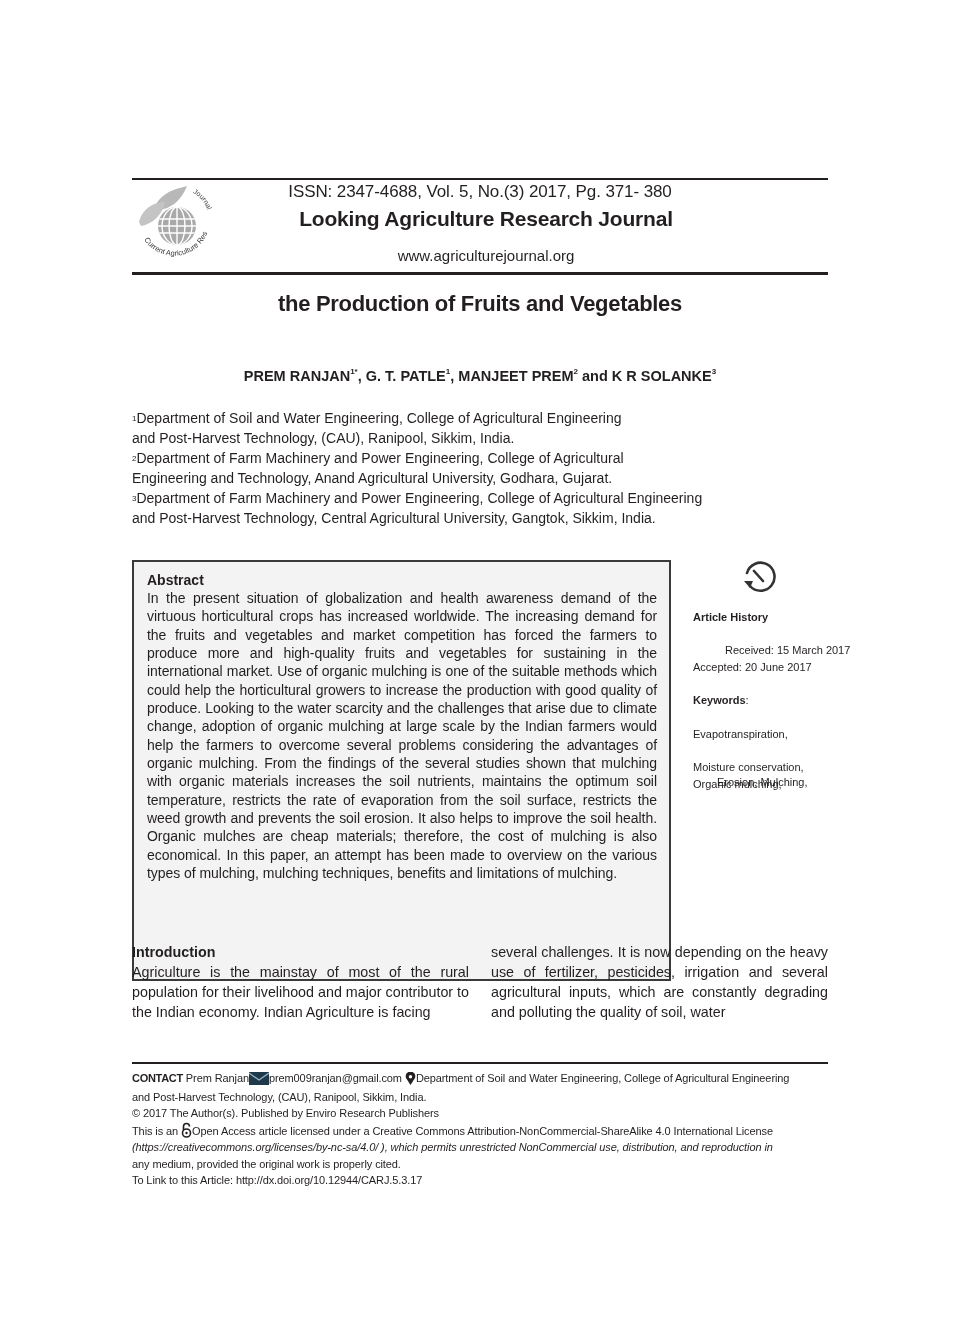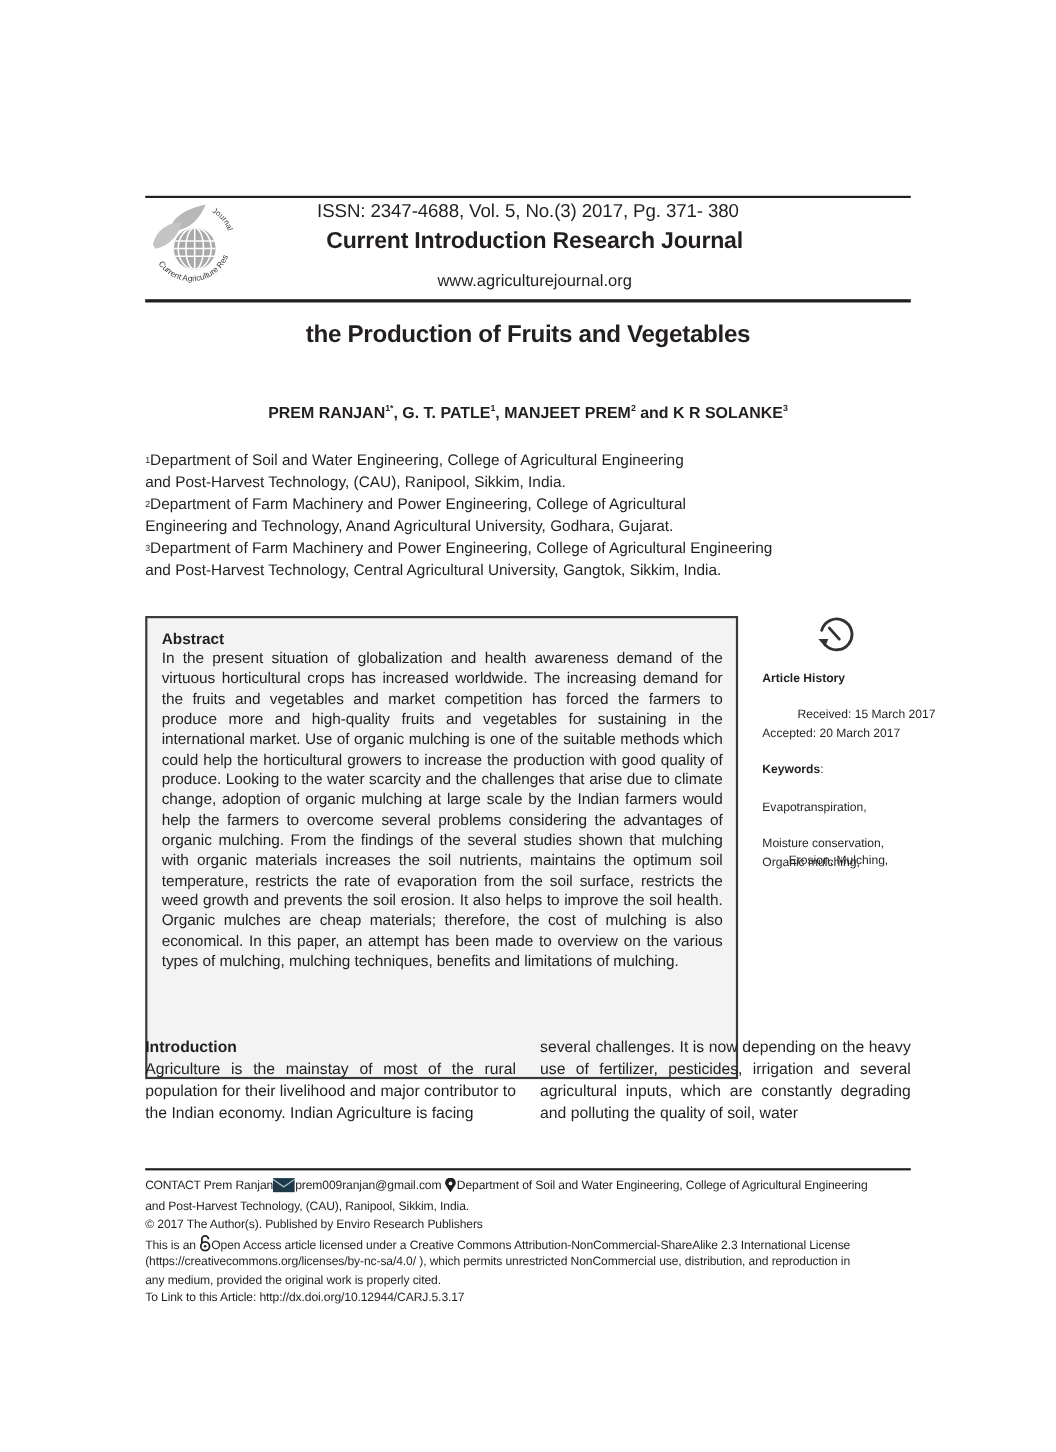--- a/index.html
+++ b/index.html
@@ -35,21 +35,21 @@
 
   
   .col { top: 942px; width: 337px; font-size: 14.3px; line-height: 20px; text-align: justify; }
   .col-left { left: 132px; }
   .col-right { left: 491px; }
   .intro-heading { font-weight: bold; }
 
   
   .rule-foot { left: 132px; top: 1062px; width: 696px; height: 2px; background: #231f20; }
   .foot { left: 132px; width: 696px; font-size: 11px; line-height: 17px; letter-spacing: -0.1px; }
-  .foot b { font-weight: normal; letter-spacing: -0.3px; }
+  .foot b { font-weight: bold; letter-spacing: -0.3px; }
   .inline-icon { display: inline-block; vertical-align: -3px; }
 </style>
 </head>
 <body>
 
 <div class="abs rule-top"></div>
 
 <div class="abs logo">
   <svg width="80" height="86" viewBox="0 0 80 86">
     <defs>
@@ -73,21 +73,21 @@
       <textPath href="#arc" startOffset="2">Current Agriculture Research</textPath>
     </text>
     <path id="arc2" d="M58 10 A30 30 0 0 1 74 48" fill="none"></path>
     <text font-size="7" font-family="Liberation Sans, sans-serif" fill="#3a3a3a">
       <textPath href="#arc2" startOffset="2">Journal</textPath>
     </text>
   </svg>
 </div>
 
 <div class="abs issn">ISSN: 2347-4688, Vol. 5, No.(3) 2017, Pg. 371- 380</div>
-<div class="abs journal-name">Current Introduction Research Journal</div>
+<div class="abs journal-name">Looking Agriculture Research Journal</div>
 <div class="abs journal-url">www.agriculturejournal.org</div>
 <div class="abs rule-head-bottom"></div>
 
 <div class="abs title">
   <div>the Production of Fruits and Vegetables</div>
 </div>
 
 <div class="abs authors">
   <span>PREM RANJAN</span><sup>1*</sup><span>, </span><span>G. T. PATLE</span><sup>1</sup><span>, </span><span>MANJEET PREM</span><sup>2</sup><span> and </span><span>K R SOLANKE</span><sup>3</sup>
 </div>
@@ -108,21 +108,21 @@
 
 <div class="abs history-icon">
   <svg width="36" height="34" viewBox="0 0 36 34">
     <path d="M9 26 A14 14 0 1 0 6 13" fill="none" stroke="#333" stroke-width="2.6" stroke-linecap="round"></path>
     <path d="M3 21 L9 28 L12 21 Z" fill="#333"></path>
     <line x1="13" y1="11" x2="22" y2="21" stroke="#333" stroke-width="2.6" stroke-linecap="round"></line>
   </svg>
 </div>
 <div class="abs side side-bold" style="top:611px;">Article History</div>
 <div class="abs side" style="top:644px;padding-left:32px;">Received: 15 March 2017</div>
-<div class="abs side" style="top:661px;">Accepted: 20 March 2017</div>
+<div class="abs side" style="top:661px;">Accepted: 20 June 2017</div>
 <div class="abs side" style="top:694px;"><span class="side-bold">Keywords</span><span>:</span></div>
 <div class="abs side" style="top:728px;">Evapotranspiration,</div>
 <div class="abs side" style="top:776px;margin-left:24px;">Erosion, Mulching,</div>
 <div class="abs side" style="top:761px;">Moisture conservation,</div>
 <div class="abs side" style="top:778px;">Organic mulching,</div>
 
 <div class="abs col col-left">
   <div class="intro-heading">Introduction</div>
   <div>Agriculture is the mainstay of most of the rural population for their livelihood and major contributor to the Indian economy. Indian Agriculture is facing</div>
 </div>
@@ -144,17 +144,17 @@
       </svg></span><span>Department of Soil and Water Engineering, College of Agricultural Engineering</span>
 </div>
 <div class="abs foot" style="top:1089px;">and Post-Harvest Technology, (CAU), Ranipool, Sikkim, India.</div>
 <div class="abs foot" style="top:1105px;">© 2017 The Author(s). Published by Enviro Research Publishers</div>
 <div class="abs foot" style="top:1122px;">
   <span>This is an</span>
   <span class="inline-icon"><svg width="11" height="16" viewBox="0 0 11 16">
         <path d="M2.5 8 V4.5 A3 3 0 0 1 8.5 4.5" fill="none" stroke="#231f20" stroke-width="1.6"></path>
         <circle cx="5.5" cy="11" r="4" fill="none" stroke="#231f20" stroke-width="1.6"></circle>
         <circle cx="5.5" cy="11" r="1.2" fill="#231f20"></circle>
-      </svg></span><span>Open Access article licensed under a Creative Commons Attribution-NonCommercial-ShareAlike 2.3 International License</span>
+      </svg></span><span>Open Access article licensed under a Creative Commons Attribution-NonCommercial-ShareAlike 4.0 International License</span>
 </div>
-<div class="abs foot" style="top:1139px;">(https://creativecommons.org/licenses/by-nc-sa/4.0/ ), which permits unrestricted NonCommercial  use, distribution, and reproduction in</div>
+<div class="abs foot" style="top:1139px;font-style:italic;">(https://creativecommons.org/licenses/by-nc-sa/4.0/ ), which permits unrestricted NonCommercial  use, distribution, and reproduction in</div>
 <div class="abs foot" style="top:1156px;">any medium, provided the original work is properly cited.</div>
 <div class="abs foot" style="top:1172px;">To Link to this Article: http://dx.doi.org/10.12944/CARJ.5.3.17</div>
 
 </body></html>

